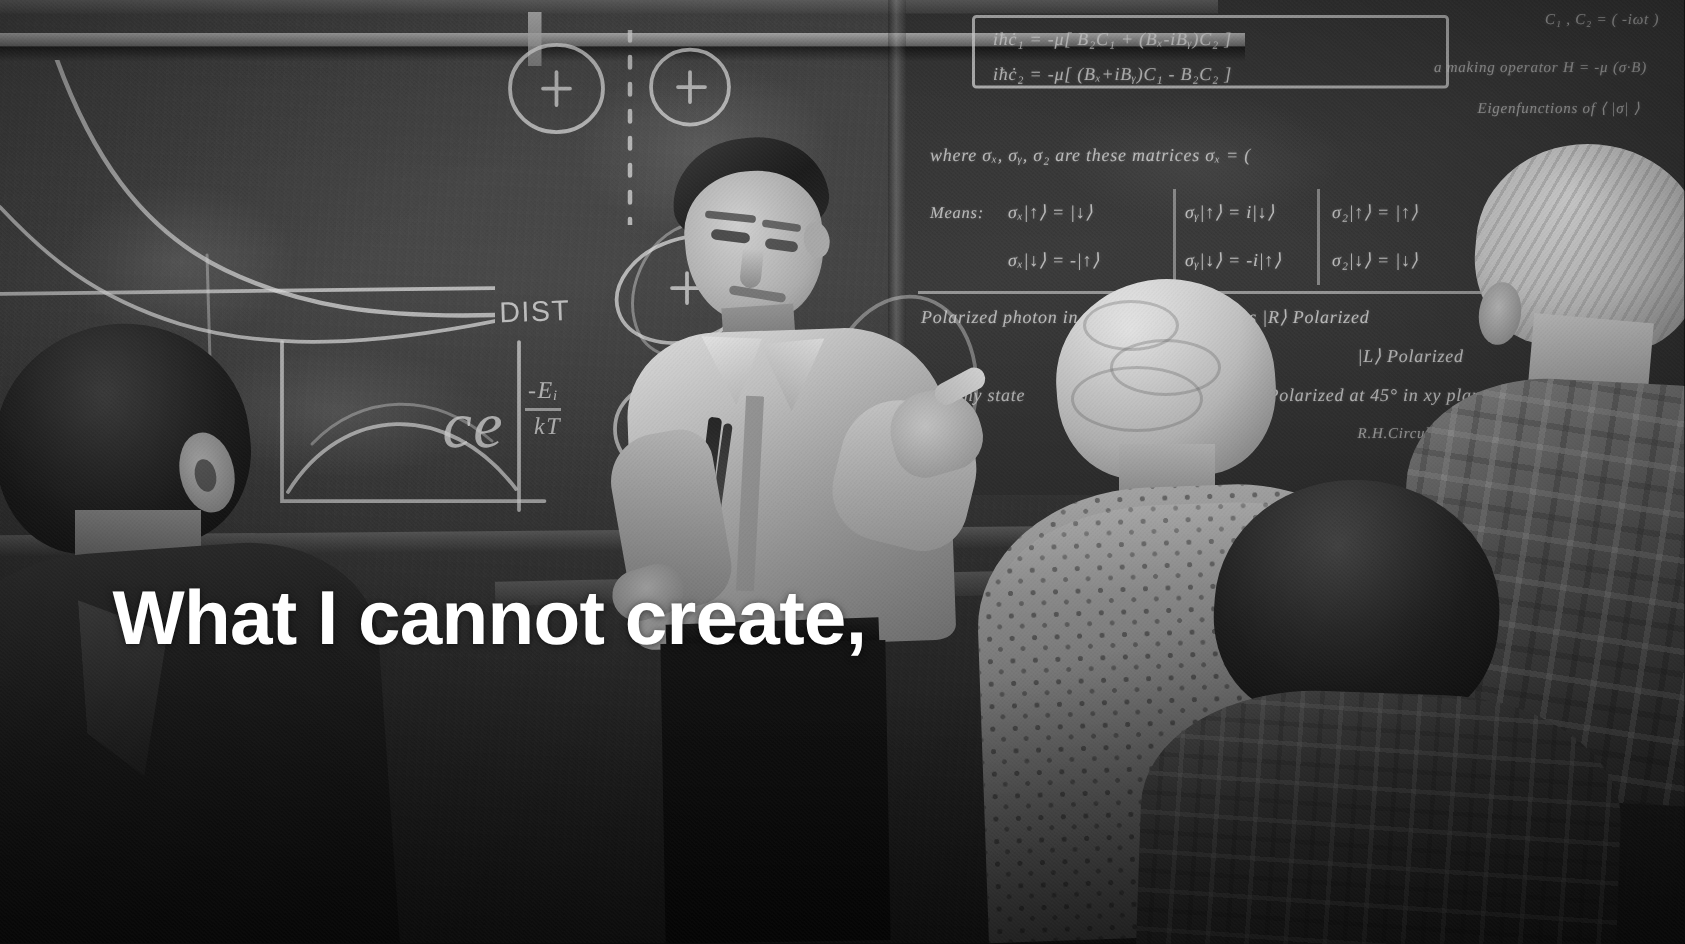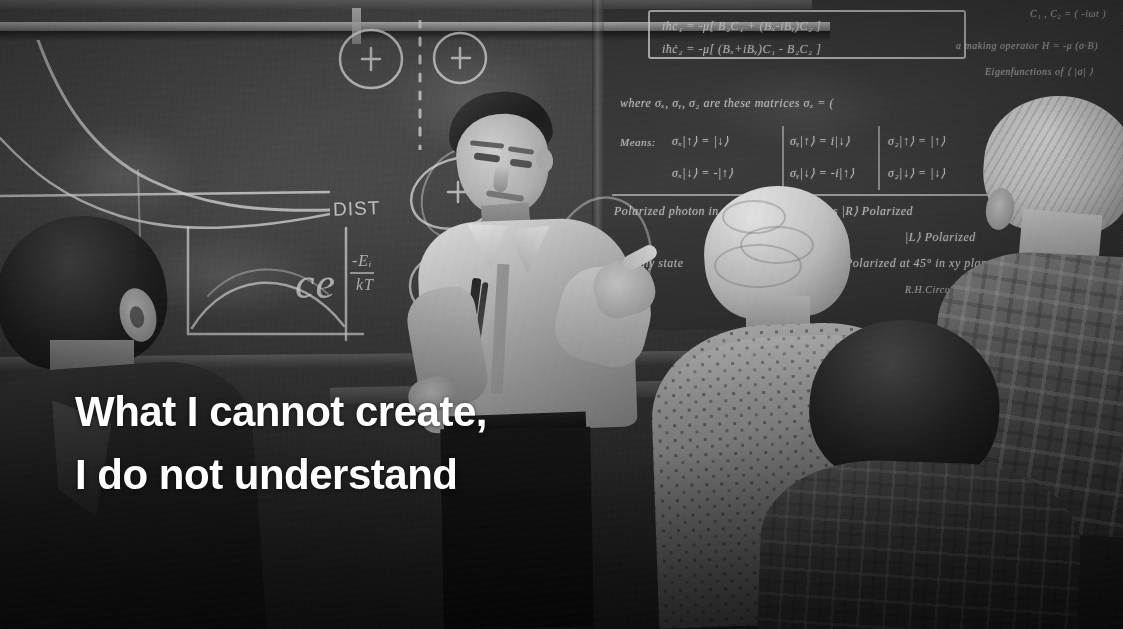--- a/index.html
+++ b/index.html
@@ -519,21 +519,21 @@
     position: absolute;
     left: 75px;
     top: 380px;
     z-index: 40;
   }
   .quote-line {
     display: block;
     color: #ffffff;
     font-family: "Liberation Sans", sans-serif;
     font-weight: bold;
-    font-size: 42px;
+    font-size: 51px;
     line-height: 63px;
     letter-spacing: -.5px;
     white-space: nowrap;
     text-shadow: 0 1px 5px rgba(0,0,0,.55);
   }
   .attribution {
     display: block;
     margin-top: 20px;
     color: #ffffff;
     font-family: "Liberation Sans", sans-serif;
@@ -726,16 +726,15 @@
       <div class="sl-lapel"></div>
     </div>
 
     <div class="tone"></div>
     <div class="vignette"></div>
     <div class="grain"></div>
   </div>
 
   <div class="caption">
     <span class="quote-line">What I cannot create,</span>
-    <span class="quote-line">I do not understand</span>
   </div>
 
 </div>
 
 </body></html>

